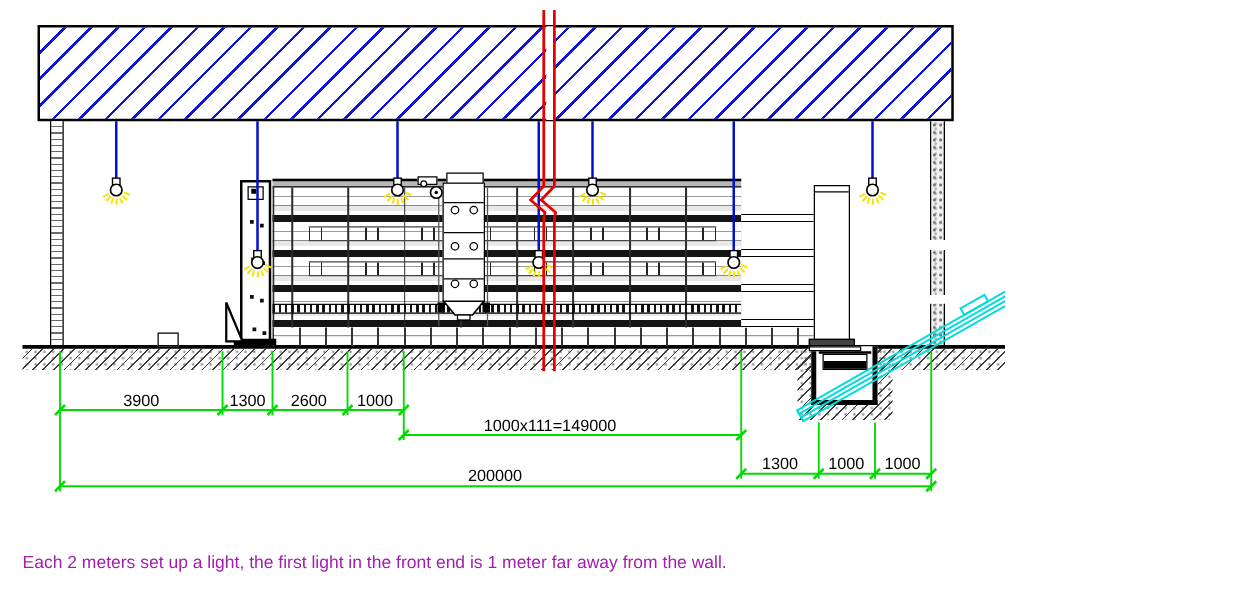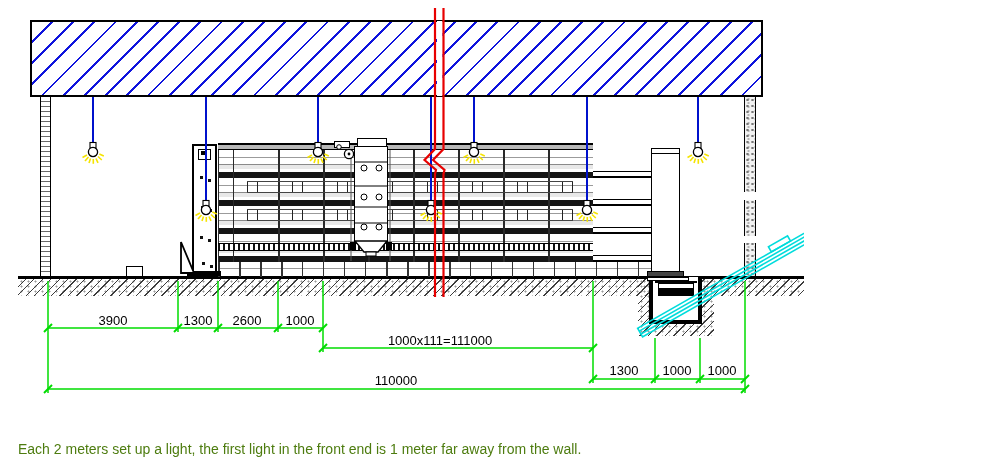--- a/index.html
+++ b/index.html
@@ -66,21 +66,21 @@
   #cabinet{left:651px;top:148px;width:29px;height:129px;border:1.5px solid #000;background:#fff;}
   #cabinet-topline{position:absolute;left:0;top:4px;width:100%;height:1px;background:#000;}
   #cabinet-base{left:647px;top:271px;width:37px;height:6px;border:1px solid #000;background:#444;}
   #feed-tower{left:354px;top:146px;width:34px;height:96px;border:1.5px solid #000;background:#fff;}
   #feed-topbox{left:357px;top:138px;width:30px;height:9px;border:1.5px solid #000;background:#fff;}
   #feed-sidebox{left:334px;top:141px;width:16px;height:7px;border:1.5px solid #000;background:#fff;}
 
   
   #overlay{position:absolute;left:0;top:0;width:1000px;height:474px;pointer-events:none;}
   .dim-label{position:absolute;transform:translateX(-50%);font-size:13px;line-height:13px;color:#000;white-space:nowrap;}
-  #caption{position:absolute;left:18px;top:441px;font-size:14px;color:#4d7c0f;white-space:nowrap;}
+  #caption{position:absolute;left:18px;top:441px;font-size:14px;color:#a21caf;white-space:nowrap;}
 </style>
 </head>
 <body>
 
 <div id="canvas">
 
   <div class="abs" id="roof"></div>
   <div class="abs" id="left-wall"></div>
   <div class="abs" id="right-wall"></div>
   <div class="abs wall-gap" style="top:192px;height:8px;"></div>
@@ -234,20 +234,20 @@
         <path d="M44,393 L52,385"></path>
           <path d="M741,393 L749,385"></path>
       </g>
     </g>
   </svg>
 
   <div class="dim-label" style="left:113px;top:314px;">3900</div>
   <div class="dim-label" style="left:198px;top:314px;">1300</div>
   <div class="dim-label" style="left:247px;top:314px;">2600</div>
   <div class="dim-label" style="left:300px;top:314px;">1000</div>
-  <div class="dim-label" style="left:440px;top:334px;">1000x111=111000</div>
+  <div class="dim-label" style="left:440px;top:334px;">1000x111=149000</div>
   <div class="dim-label" style="left:624px;top:364px;">1300</div>
   <div class="dim-label" style="left:677px;top:364px;">1000</div>
   <div class="dim-label" style="left:722px;top:364px;">1000</div>
-  <div class="dim-label" style="left:396px;top:374px;">110000</div>
+  <div class="dim-label" style="left:396px;top:374px;">200000</div>
 
   <div id="caption">Each 2 meters set up a light, the first light in the front end is 1 meter far away from the wall.</div>
 </div>
 
 </body></html>

